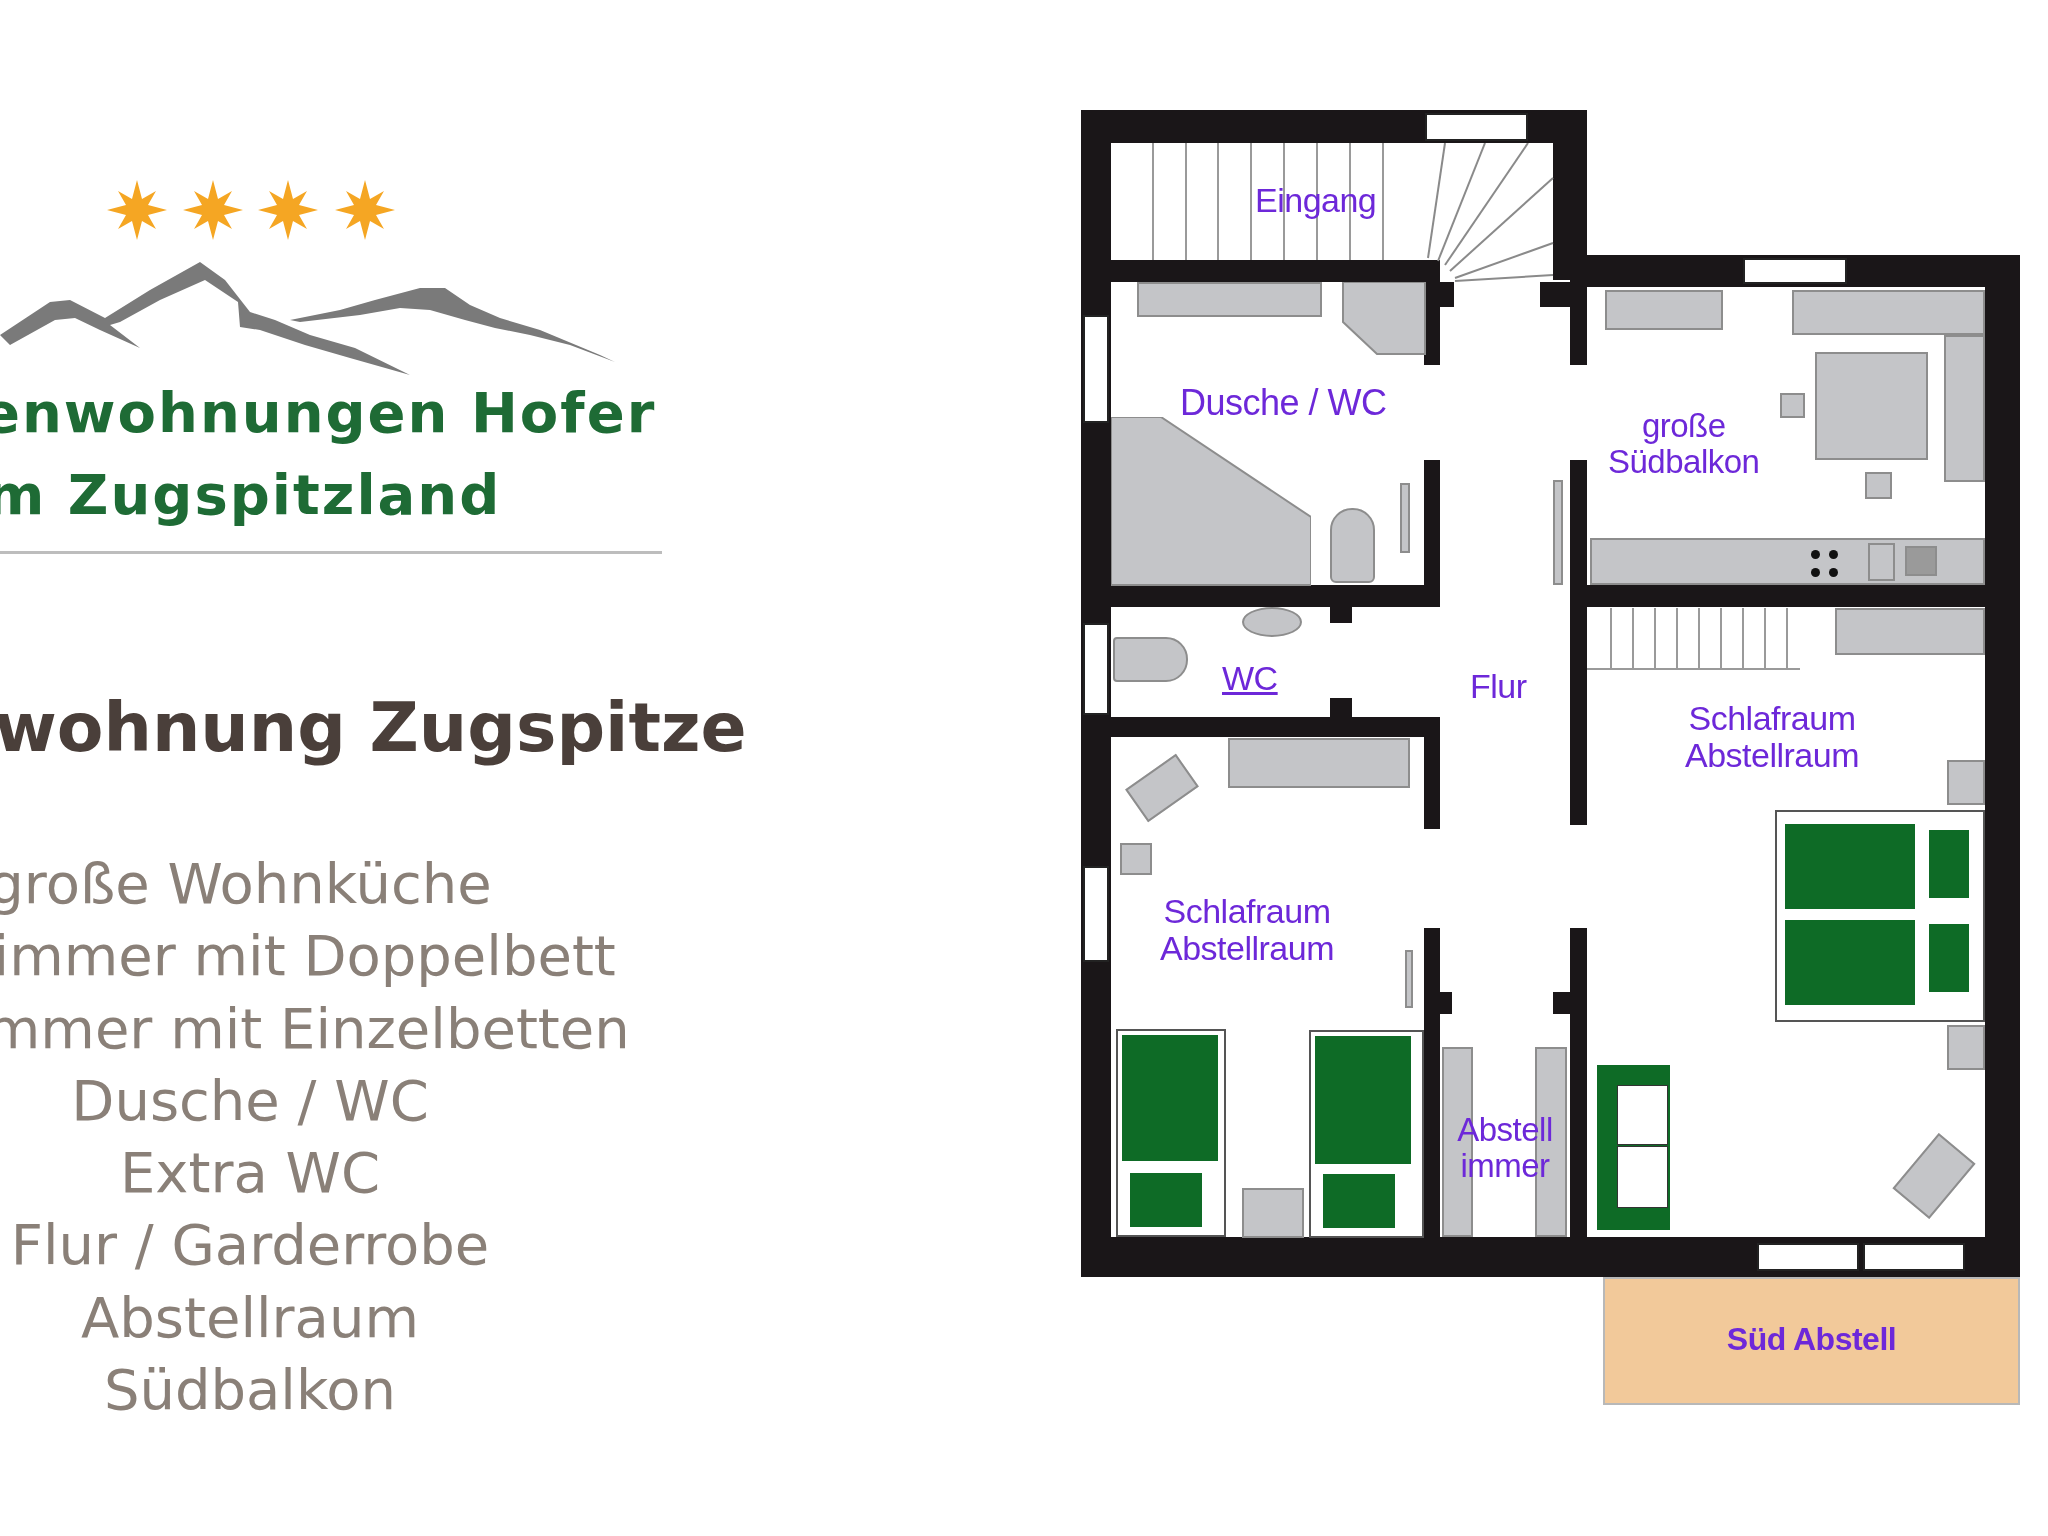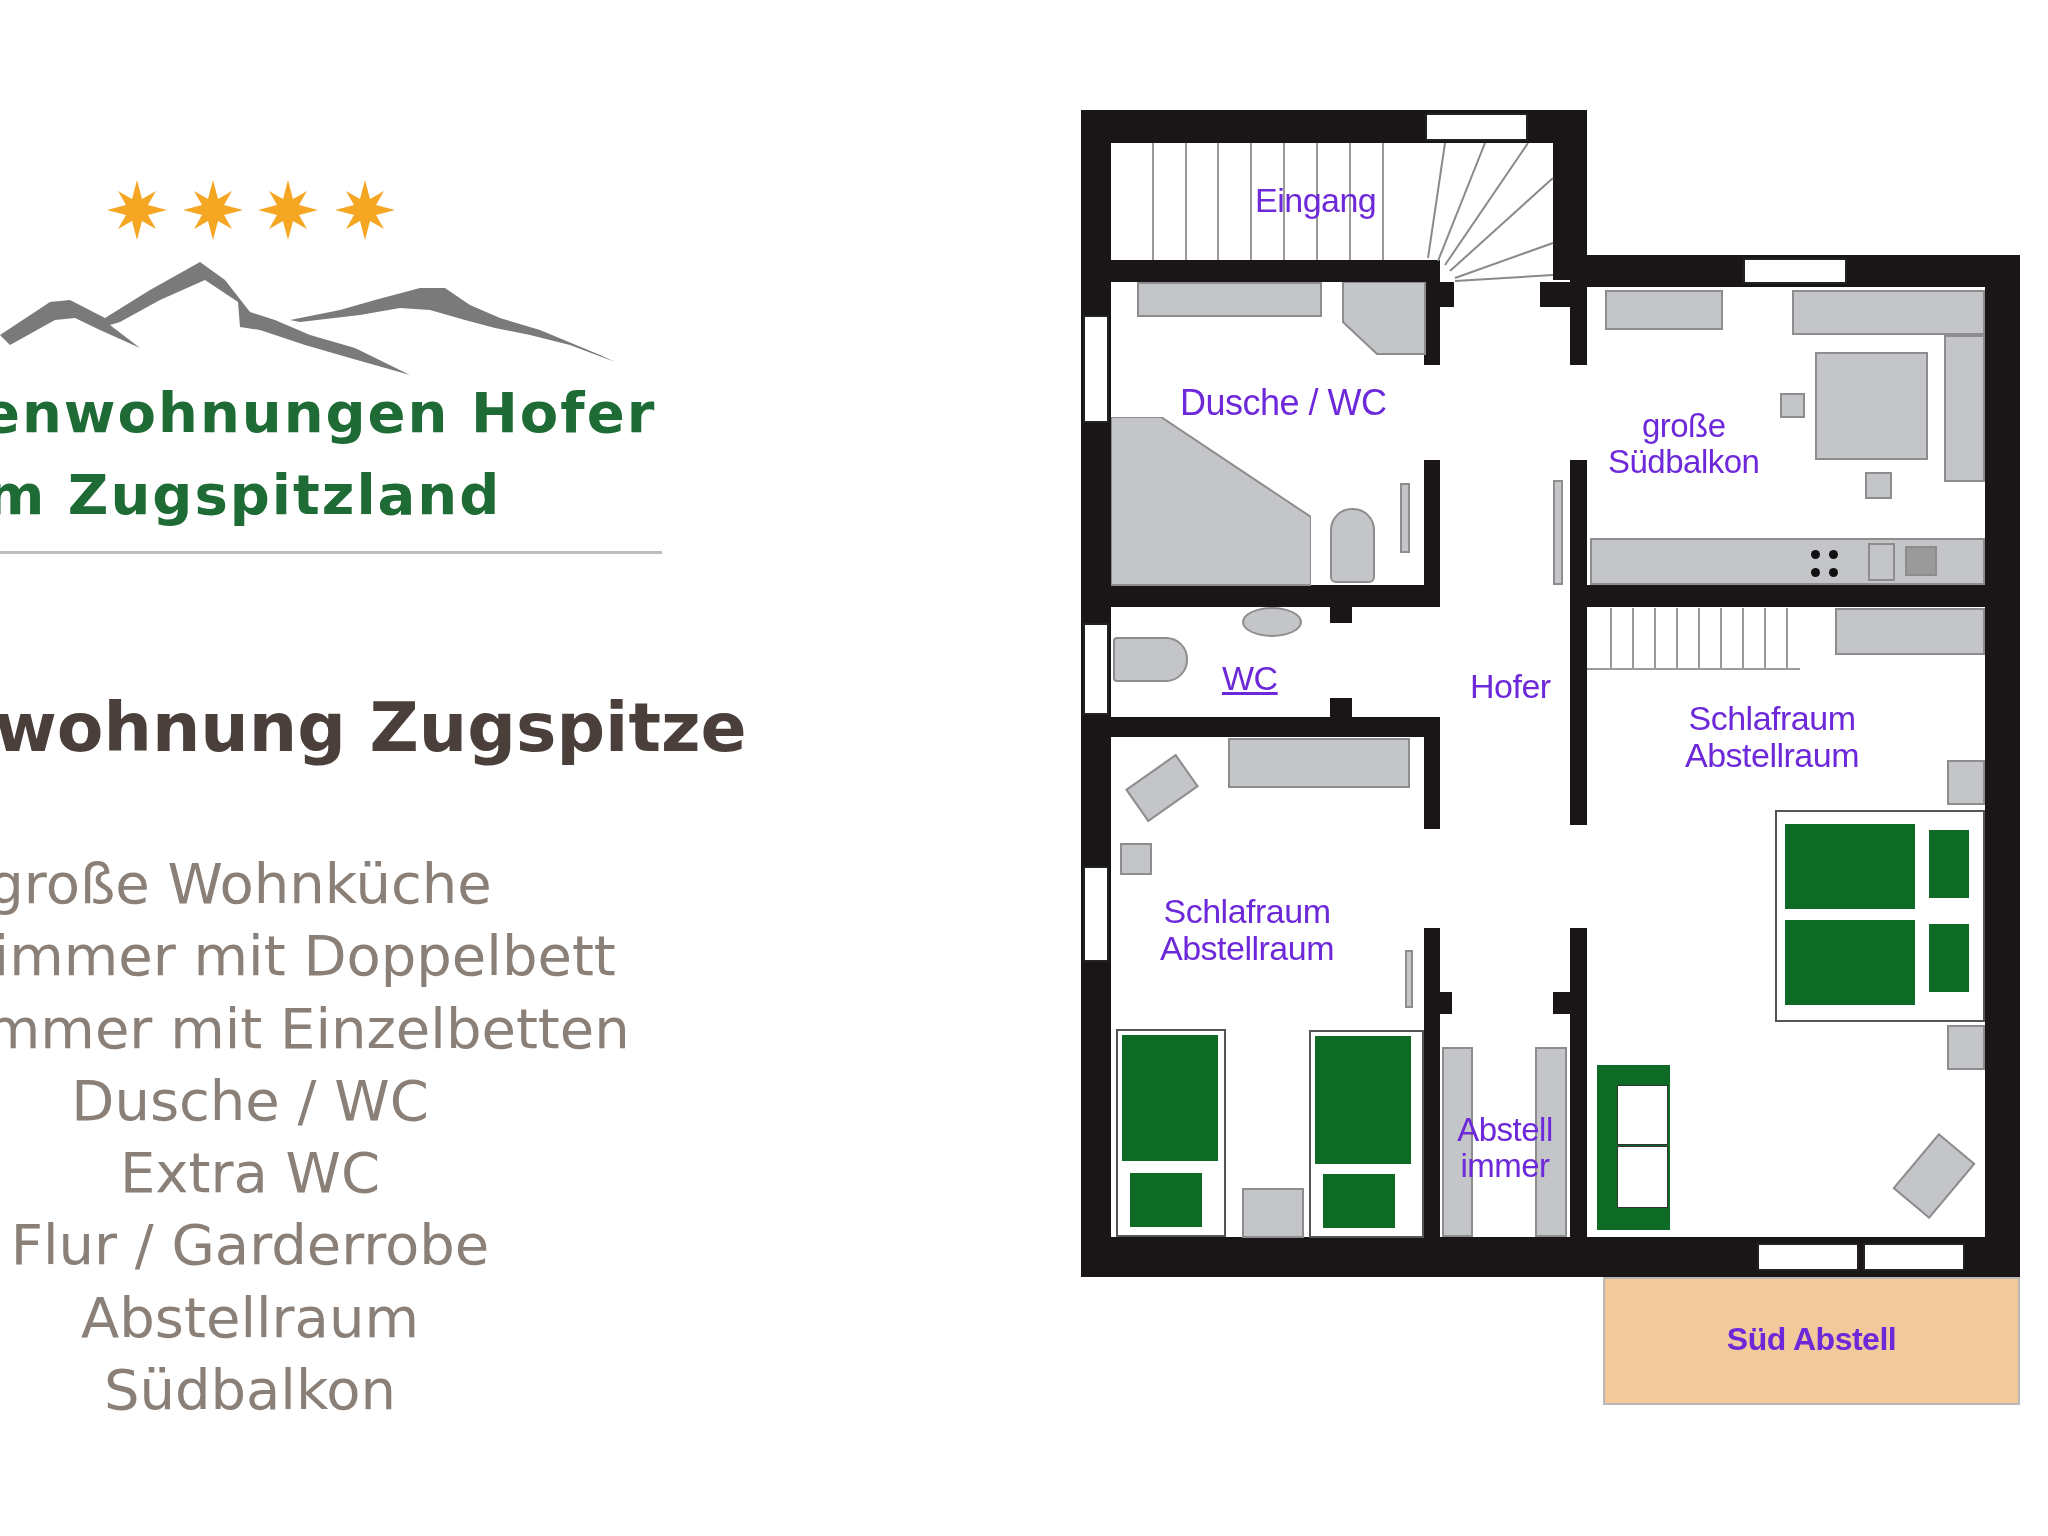--- a/index.html
+++ b/index.html
@@ -158,21 +158,21 @@
   <div class="furn" style="left:1905px; top:546px; width:32px; height:30px; background:#9a9a9a;"></div>
   <div class="label" style="left:1608px; top:408px; font-size:33px;">
     <div>große</div>
     <div>Südbalkon</div>
   </div>
 
   <div class="furn" style="left:1242px; top:607px; width:60px; height:30px; border-radius:50%;"></div>
   <div class="furn" style="left:1113px; top:637px; width:75px; height:45px; border-radius:4px 22px 22px 4px;"></div>
   <div class="label" style="left:1222px; top:660px; font-size:34px;text-decoration:underline;">WC</div>
 
-  <div class="label" style="left:1470px; top:668px; font-size:34px;">Hofer</div>
+  <div class="label" style="left:1470px; top:668px; font-size:34px;">Flur</div>
   <div class="furn" style="left:1553px; top:480px; width:10px; height:105px;"></div>
 
   <div class="furn" style="left:1228px; top:738px; width:182px; height:50px;"></div>
   <div class="furn" style="left:1131px; top:768px; width:62px; height:40px; transform:rotate(-35deg);"></div>
   <div class="furn" style="left:1120px; top:843px; width:32px; height:32px;"></div>
   <div class="furn" style="left:1405px; top:950px; width:8px; height:58px;"></div>
   <div class="abs" style="left:1116px; top:1029px; width:110px; height:208px; border:2px solid #555; box-sizing:border-box; background:#fff;">
     <div class="bed" style="left:4px; top:4px; width:96px; height:126px;"></div>
     <div class="bed" style="left:12px; top:142px; width:72px; height:54px;"></div>
   </div>

